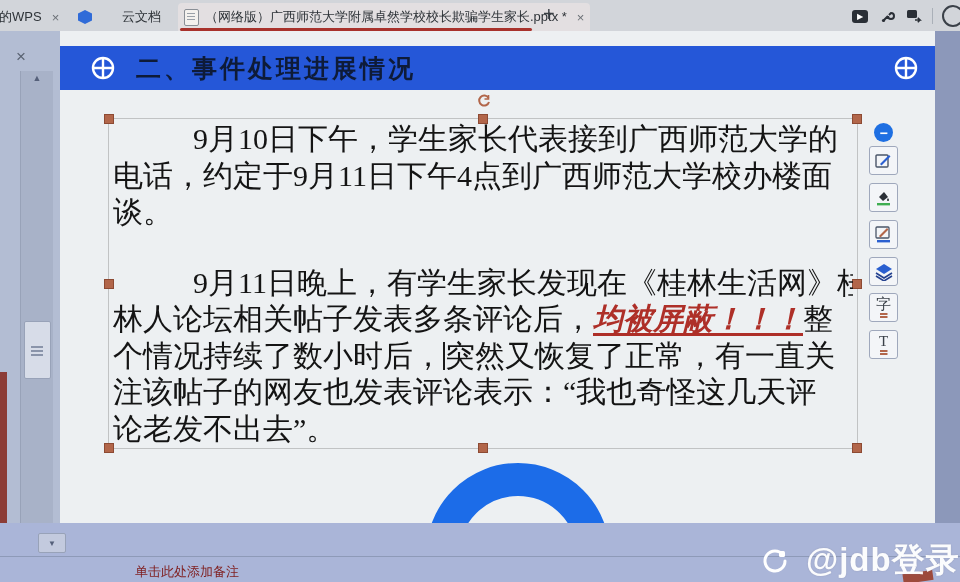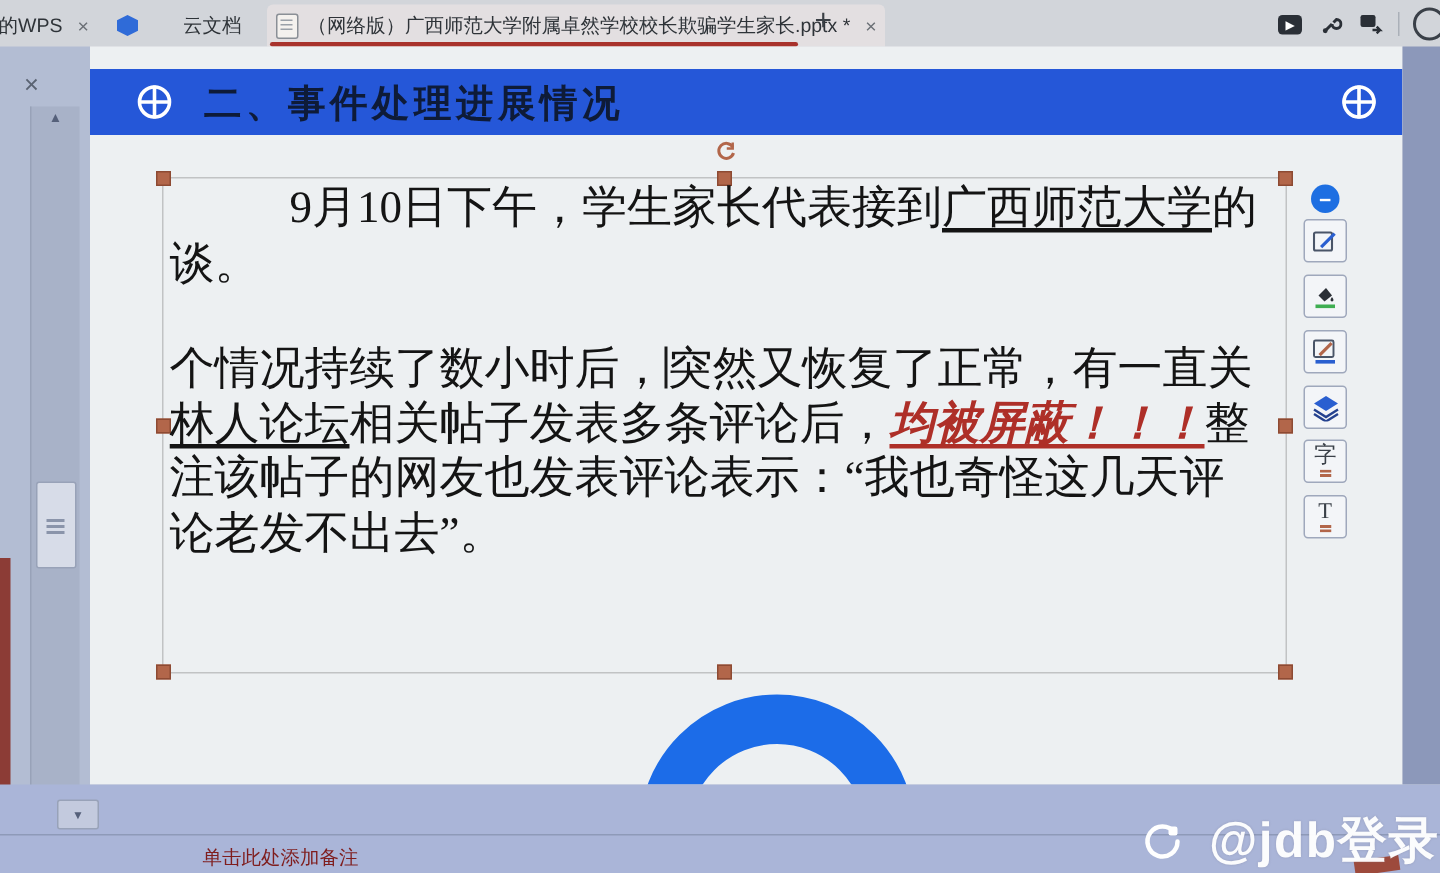--- a/index.html
+++ b/index.html
@@ -60,21 +60,21 @@
             border:1px solid rgba(140,140,140,.45);}
   .handle{position:absolute;width:8px;height:8px;background:#b2664a;
           border:1px solid #8d4a33;}
   .rotate-handle{position:absolute;left:416px;top:63px;width:16px;height:16px;}
   .textbox-content{position:absolute;left:53px;top:90px;width:740px;height:325px;
                    color:#141414;font-size:30px;line-height:36.5px;
                    font-family:"Liberation Serif","DejaVu Serif",serif;overflow:hidden;}
   .para{margin-bottom:34px;}
   .line{white-space:nowrap;}
   .line.first{text-indent:80px;}
-  .textbox-content .u{text-decoration:underline;text-underline-offset:4px;}
+  .textbox-content .u{text-underline-offset:4px;}
   .textbox-content .red{color:#ae2f28;font-style:italic;font-weight:bold;
         text-decoration:underline;text-underline-offset:4px;}
   .caret{display:inline-block;width:2px;height:28px;background:#1a1a1a;
          vertical-align:-4px;}
 
   
   .minus-circle{left:874px;top:123px;width:19px;height:19px;border-radius:50%;
       background:#1e6fe2;color:#fff;display:flex;align-items:center;justify-content:center;
       font-size:14px;font-weight:bold;line-height:1;}
   .tool-btn{position:absolute;left:869px;width:27px;height:27px;background:#f3f5f8;
@@ -185,25 +185,27 @@
   <div class="handle" style="left:792px;top:83px;"></div>
   <div class="handle" style="left:44px;top:248px;"></div>
   <div class="handle" style="left:792px;top:248px;"></div>
   <div class="handle" style="left:44px;top:412px;"></div>
   <div class="handle" style="left:418px;top:412px;"></div>
   <div class="handle" style="left:792px;top:412px;"></div>
 
   <div class="textbox-content">
       <div class="para">
         <div class="line first"><span>9月10日下午，学生家长代表接到</span><span class="u">广西师范大学</span><span>的</span></div>
+        <div class="line"><span>电话，约定于9月11日下午4点到广西师范大学校办楼面</span></div>
         <div class="line"><span>谈。</span></div>
       </div>
       <div class="para">
+        <div class="line first"><span>9月11日晚上，有学生家长发现在</span><span class="u">《桂林生活网》桂</span></div>
+        <div class="line"><span class="u">林人论坛</span><span>相关帖子发表多条评论后，</span><span class="red">均被屏蔽！！！</span><span>整</span></div>
         <div class="line"><span>个情况持续了数小时后，</span><span class="caret"></span><span>突然又恢复了正常，有一直关</span></div>
-        <div class="line"><span class="u">林人论坛</span><span>相关帖子发表多条评论后，</span><span class="red">均被屏蔽！！！</span><span>整</span></div>
         <div class="line"><span>注该帖子的网友也发表评论表示：“我也奇怪这几天评</span></div>
         <div class="line"><span>论老发不出去”。</span></div>
       </div>
     </div>
 
   <div class="ring"></div>
 </div>
 
 <div class="abs right-strip"></div>
 

